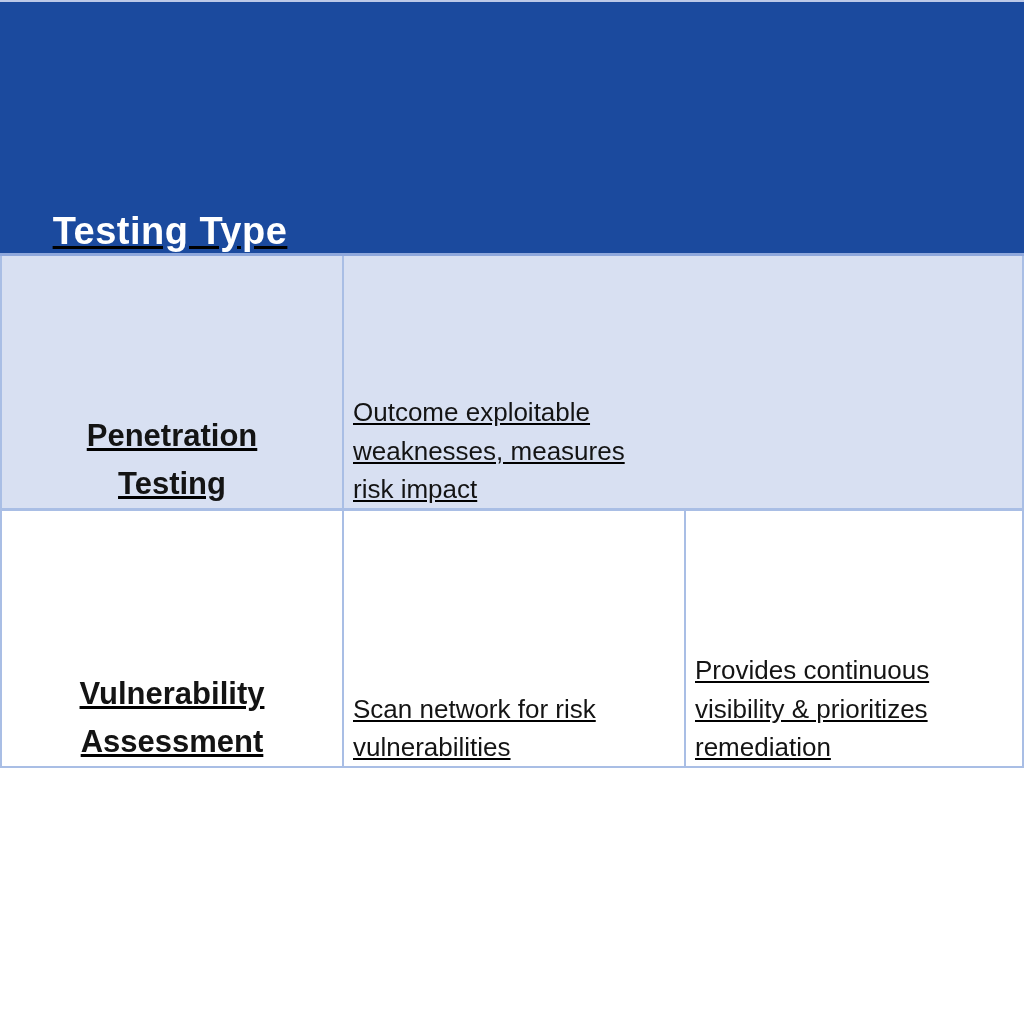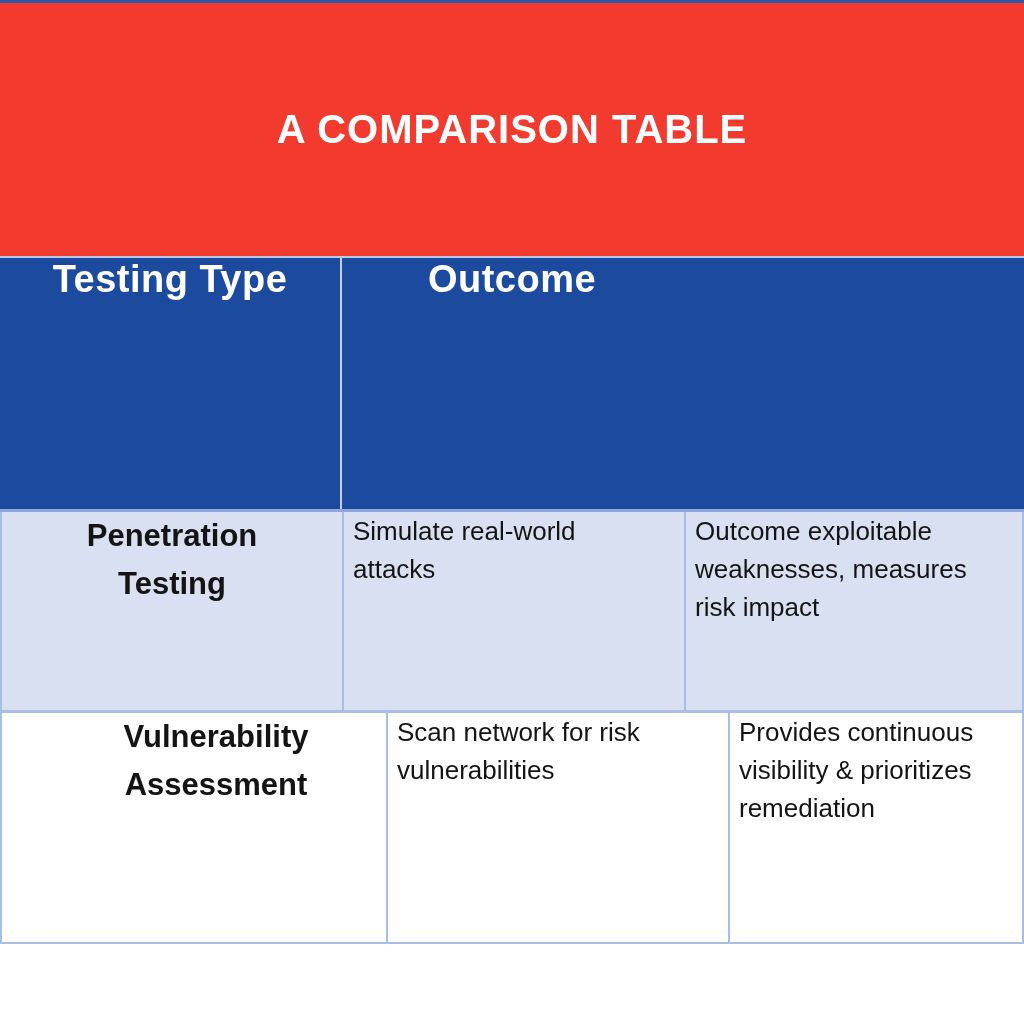--- a/index.html
+++ b/index.html
@@ -55,35 +55,35 @@
   .body-row {
     border-left: 2px solid var(--grid-line, #A9BEE5);
     border-right: 2px solid var(--grid-line, #A9BEE5);
   }
   .body-row .cell {
     border-left: 2px solid var(--grid-line, #A9BEE5);
   }
   .body-row .cell:first-child { border-left: none; }
 
   .row-light {
-    height: 201px;
+    height: 255px;
     background: var(--light-row, #D8E0F2);
     border-bottom: 3px solid var(--grid-line, #A9BEE5);
   }
   .row-white {
-    height: 231px;
+    height: 257px;
     background: var(--white-row, #ffffff);
     border-bottom: 2px solid var(--grid-line, #A9BEE5);
-    padding-left: 44px;
   }
 
   .cell {
     box-sizing: border-box;
     display: flex;
-    align-items: flex-start;
+    align-items: flex-end;
+    text-decoration: underline;
   }
   .cell-center {
     justify-content: center;
     text-align: center;
   }
   .cell-left {
     justify-content: flex-start;
     text-align: left;
     padding: 0 10px 0 9px;
   }
@@ -108,41 +108,31 @@
     font-weight: 400;
     line-height: 1.47;
     white-space: pre-line;
   }
 </style>
 </head>
 <body>
 
 <div class="canvas">
 
-  <div class="title-band">
-    <h1>A COMPARISON TABLE</h1>
-  </div>
 
   <div class="grid-row header-row">
     <div class="cell cell-center">
       <span class="col-header">Testing Type</span>
-    </div>
-    <div class="cell cell-center">
-      <span class="col-header">Outcome</span>
     </div>
   </div>
 
   <div class="grid-row body-row row-light">
     <div class="cell cell-center">
       <span class="row-title">Penetration
 Testing</span>
-    </div>
-    <div class="cell cell-left">
-      <span class="body-text">Simulate real-world
-attacks</span>
     </div>
     <div class="cell cell-left">
       <span class="body-text">Outcome exploitable
 weaknesses, measures
 risk impact</span>
     </div>
   </div>
 
   <div class="grid-row body-row row-white">
     <div class="cell cell-center">

